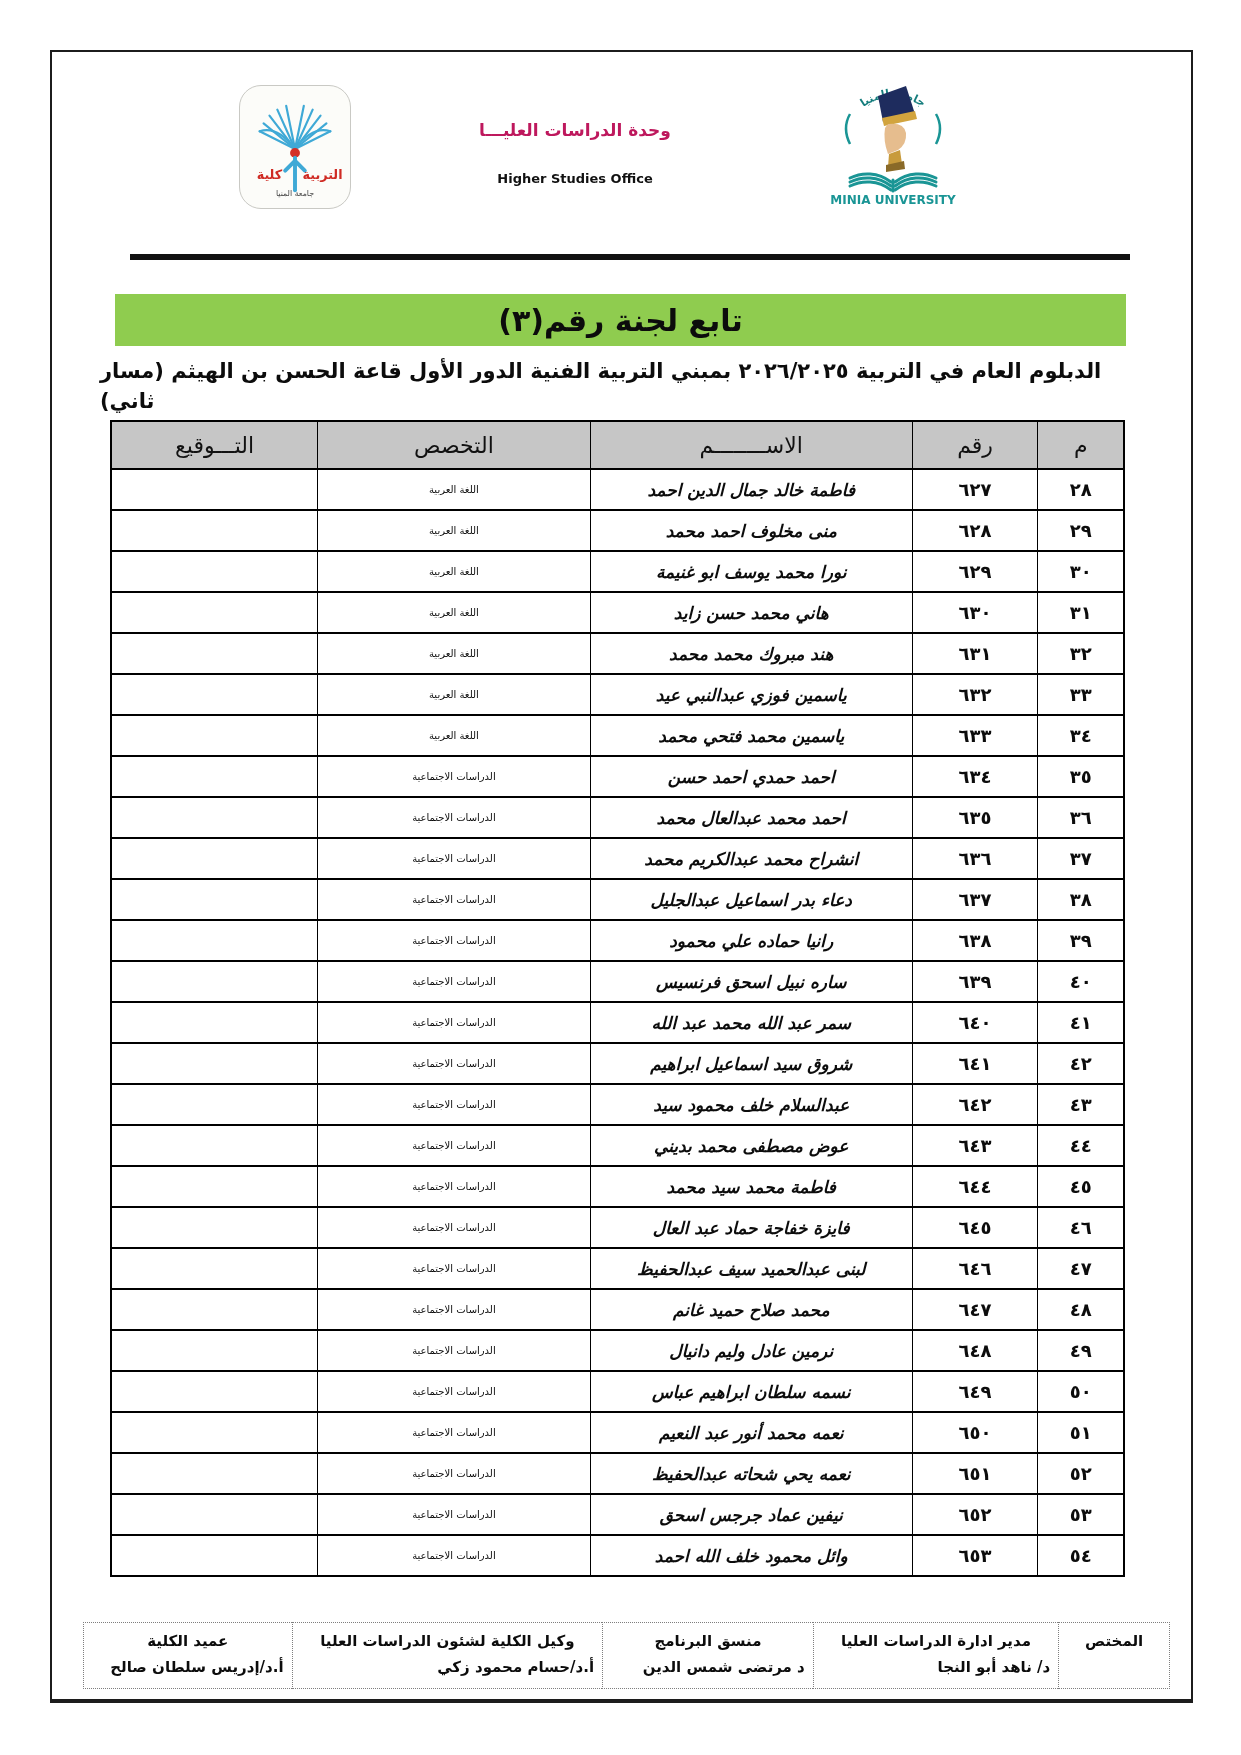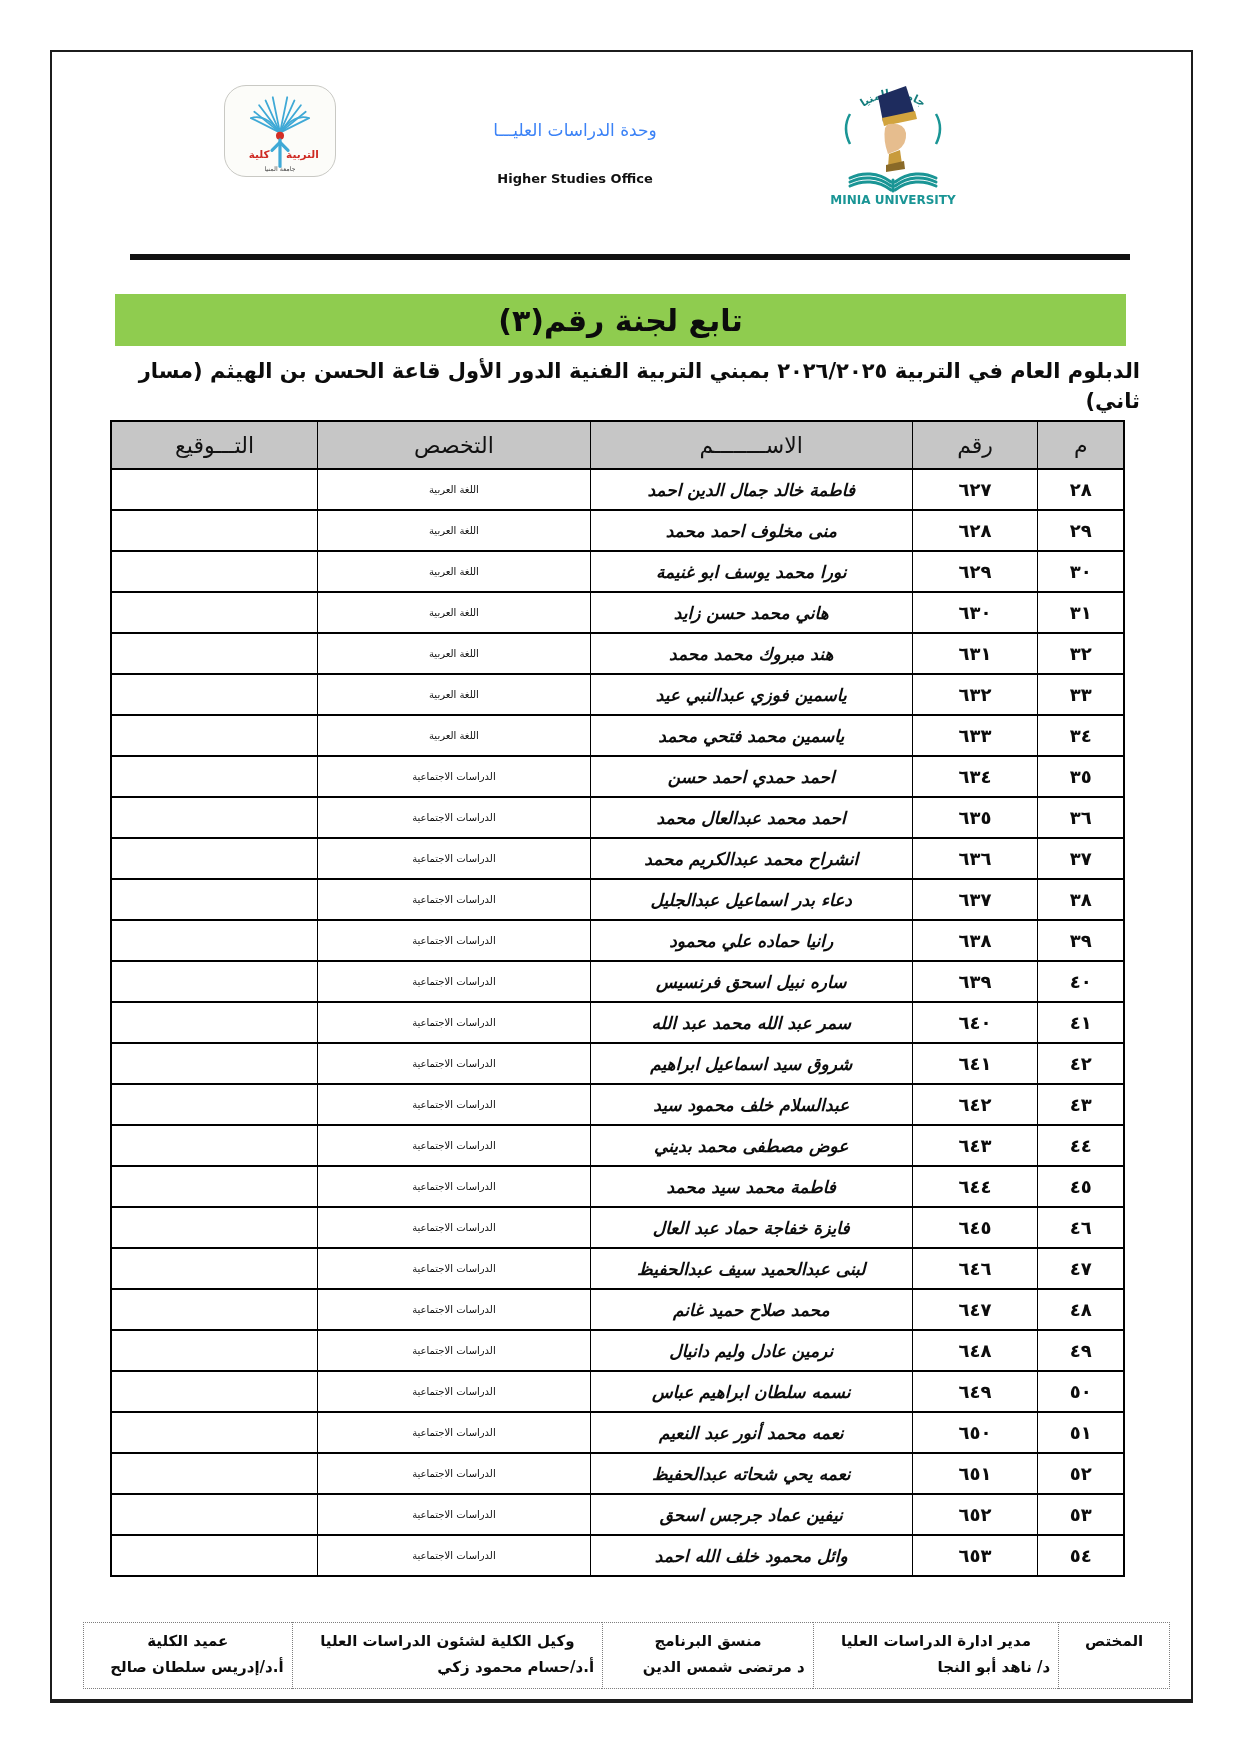--- a/index.html
+++ b/index.html
@@ -3,41 +3,41 @@
 <meta charset="utf-8">
 <style>
   * { margin:0; padding:0; box-sizing:border-box; }
   html,body { background:#ffffff; }
   body { font-family:"DejaVu Sans", sans-serif; }
   .page { position:relative; width:1241px; height:1755px; background:#ffffff; overflow:hidden; }
   .frame { position:absolute; left:50px; top:50px; width:1143px; height:1653px;
            border:2px solid #1c1c1c; border-bottom-width:4px; background:#fff; }
 
   
-  .fac-logo { position:absolute; left:224px; top:85px; width:112px; height:92px;
+  .fac-logo { position:absolute; left:239px; top:85px; width:112px; height:124px;
               background:#fcfcf9; border:1px solid #c9c9c4; border-radius:22px; }
   .fac-logo svg { width:100%; height:100%; display:block; }
 
   .unit-text { position:absolute; left:445px; top:120px; width:260px; text-align:center; }
-  .unit-text .ar { font-size:17px; font-weight:normal; color:#3b82f6; }
+  .unit-text .ar { font-size:17px; font-weight:bold; color:#be185d; }
   .unit-text .en { margin-top:31px; font-size:13px; font-weight:bold; color:#111; }
 
   .minia-logo { position:absolute; left:828px; top:70px; width:130px; height:136px; }
   .minia-logo svg { width:100%; height:100%; display:block; }
 
   .double-rule { position:absolute; left:130px; top:254px; width:1000px; height:4px;
                  border-top:3px solid #111; border-bottom:3px solid #111; }
 
   
   .banner { position:absolute; left:115px; top:294px; width:1011px; height:52px;
             background:#8fcc4f; display:flex; align-items:center; justify-content:center; }
   .banner span { font-size:30px; font-weight:bold; color:#0c0c0c; direction:rtl; }
 
   .exam-title { position:absolute; left:100px; top:356px; width:1040px; direction:rtl;
-                text-align:right; font-size:21px; font-weight:bold; color:#0c0c0c; line-height:1.45; }
+                text-align:left; font-size:21px; font-weight:bold; color:#0c0c0c; line-height:1.45; }
 
   
   .main-table { position:absolute; left:110px; top:420px; width:1015px;
                 border-collapse:collapse; direction:rtl; table-layout:fixed; }
   .main-table th, .main-table td { border:1px solid #000; text-align:center; vertical-align:middle; overflow:hidden; }
   .main-table tr { border-top:2px solid #000; border-bottom:2px solid #000; }
   .main-table thead th { height:48px; background:#c6c6c6; font-weight:normal; font-size:22px; color:#111; }
   .main-table tbody td { height:41px; color:#0c0c0c; }
   .main-table td.c-index, .main-table td.c-seat { font-size:18px; font-weight:bold; }
   .main-table td.c-name  { font-size:17px; font-weight:bold;font-style:italic; }

